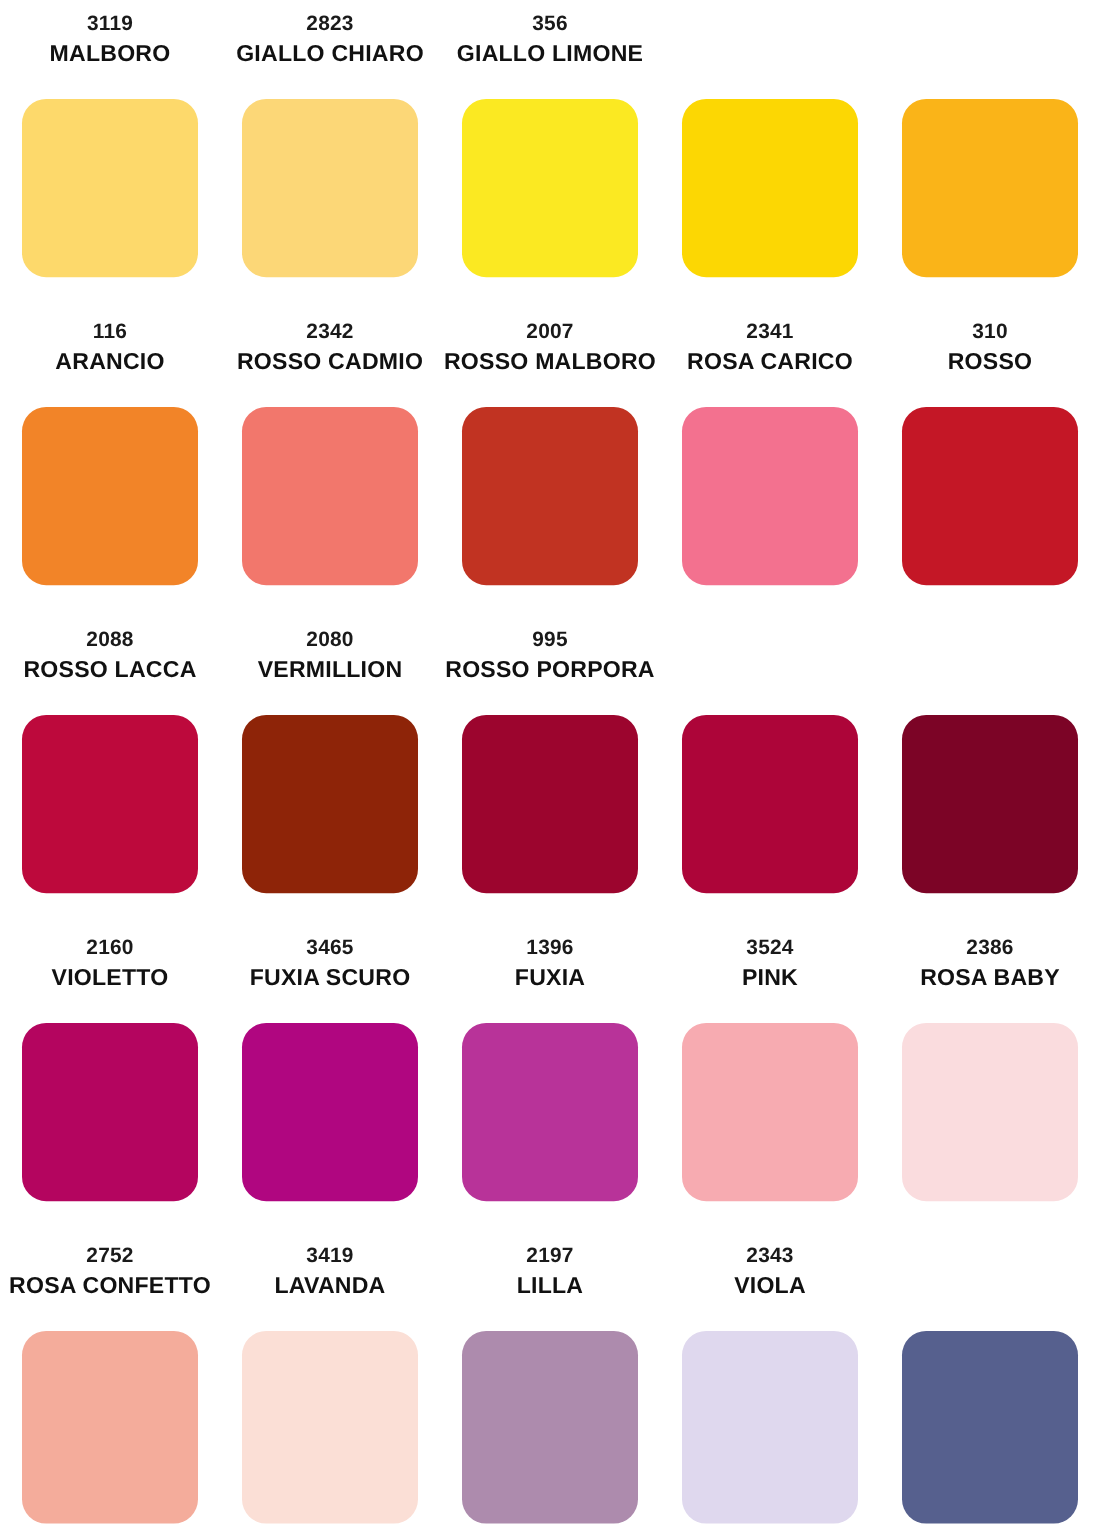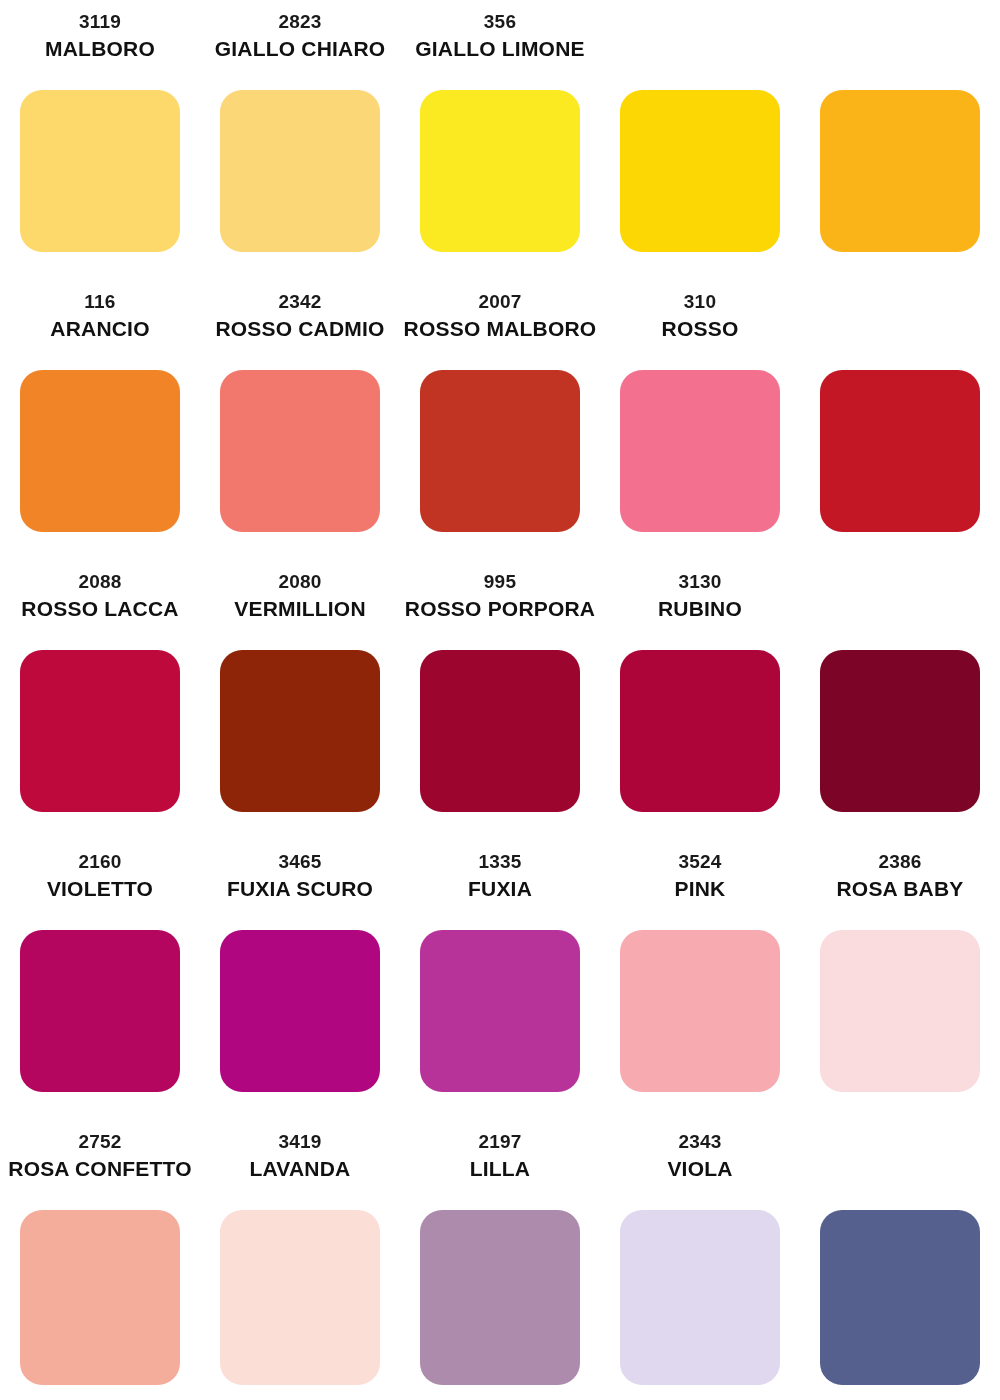--- a/index.html
+++ b/index.html
@@ -129,20 +129,24 @@
         </div>
         <div class="label-cell">
           <div class="label-code">2342</div>
           <div class="label-name">ROSSO CADMIO</div>
         </div>
         <div class="label-cell">
           <div class="label-code">2007</div>
           <div class="label-name">ROSSO MALBORO</div>
         </div>
         <div class="label-cell">
+          <div class="label-code">2341</div>
+          <div class="label-name">ROSA CARICO</div>
+        </div>
+        <div class="label-cell">
           <div class="label-code">310</div>
           <div class="label-name">ROSSO</div>
         </div>
       </div>
       <div class="row-swatches">
         <div class="swatch-cell">
           <div class="swatch" style="background-color: rgb(242, 132, 40);"></div>
         </div>
         <div class="swatch-cell">
           <div class="swatch" style="background-color: rgb(242, 119, 108);"></div>
@@ -165,24 +169,20 @@
           <div class="label-name">ROSSO LACCA</div>
         </div>
         <div class="label-cell">
           <div class="label-code">2080</div>
           <div class="label-name">VERMILLION</div>
         </div>
         <div class="label-cell">
           <div class="label-code">995</div>
           <div class="label-name">ROSSO PORPORA</div>
         </div>
-        <div class="label-cell">
-          <div class="label-code">3130</div>
-          <div class="label-name">RUBINO</div>
-        </div>
       </div>
       <div class="row-swatches">
         <div class="swatch-cell">
           <div class="swatch" style="background-color: rgb(189, 9, 60);"></div>
         </div>
         <div class="swatch-cell">
           <div class="swatch" style="background-color: rgb(142, 36, 8);"></div>
         </div>
         <div class="swatch-cell">
           <div class="swatch" style="background-color: rgb(156, 5, 46);"></div>
@@ -199,21 +199,21 @@
       <div class="row-labels">
         <div class="label-cell">
           <div class="label-code">2160</div>
           <div class="label-name">VIOLETTO</div>
         </div>
         <div class="label-cell">
           <div class="label-code">3465</div>
           <div class="label-name">FUXIA SCURO</div>
         </div>
         <div class="label-cell">
-          <div class="label-code">1335</div>
+          <div class="label-code">1396</div>
           <div class="label-name">FUXIA</div>
         </div>
         <div class="label-cell">
           <div class="label-code">3524</div>
           <div class="label-name">PINK</div>
         </div>
         <div class="label-cell">
           <div class="label-code">2386</div>
           <div class="label-name">ROSA BABY</div>
         </div>

